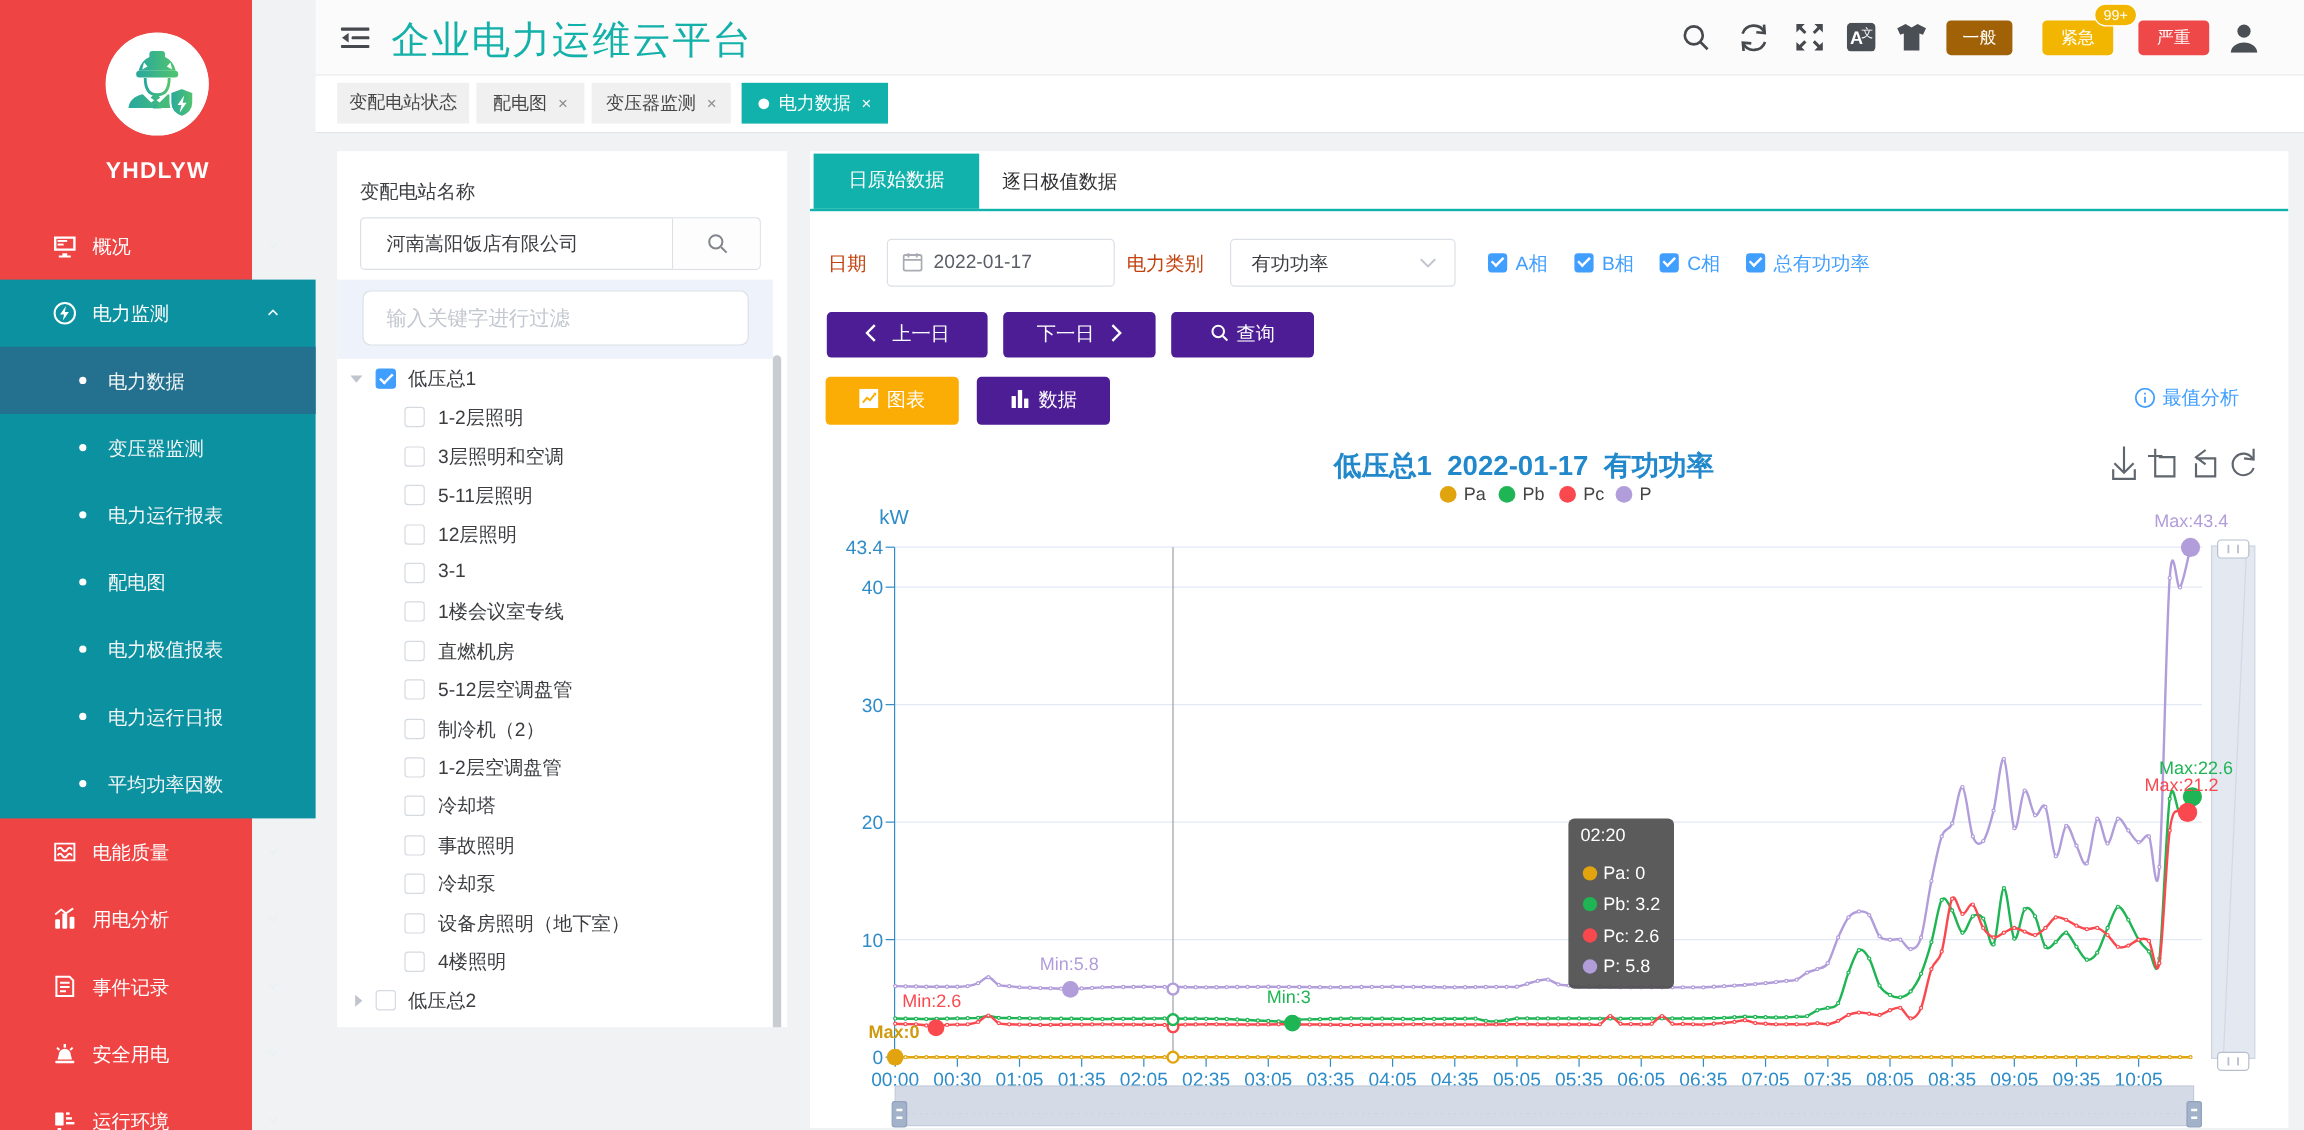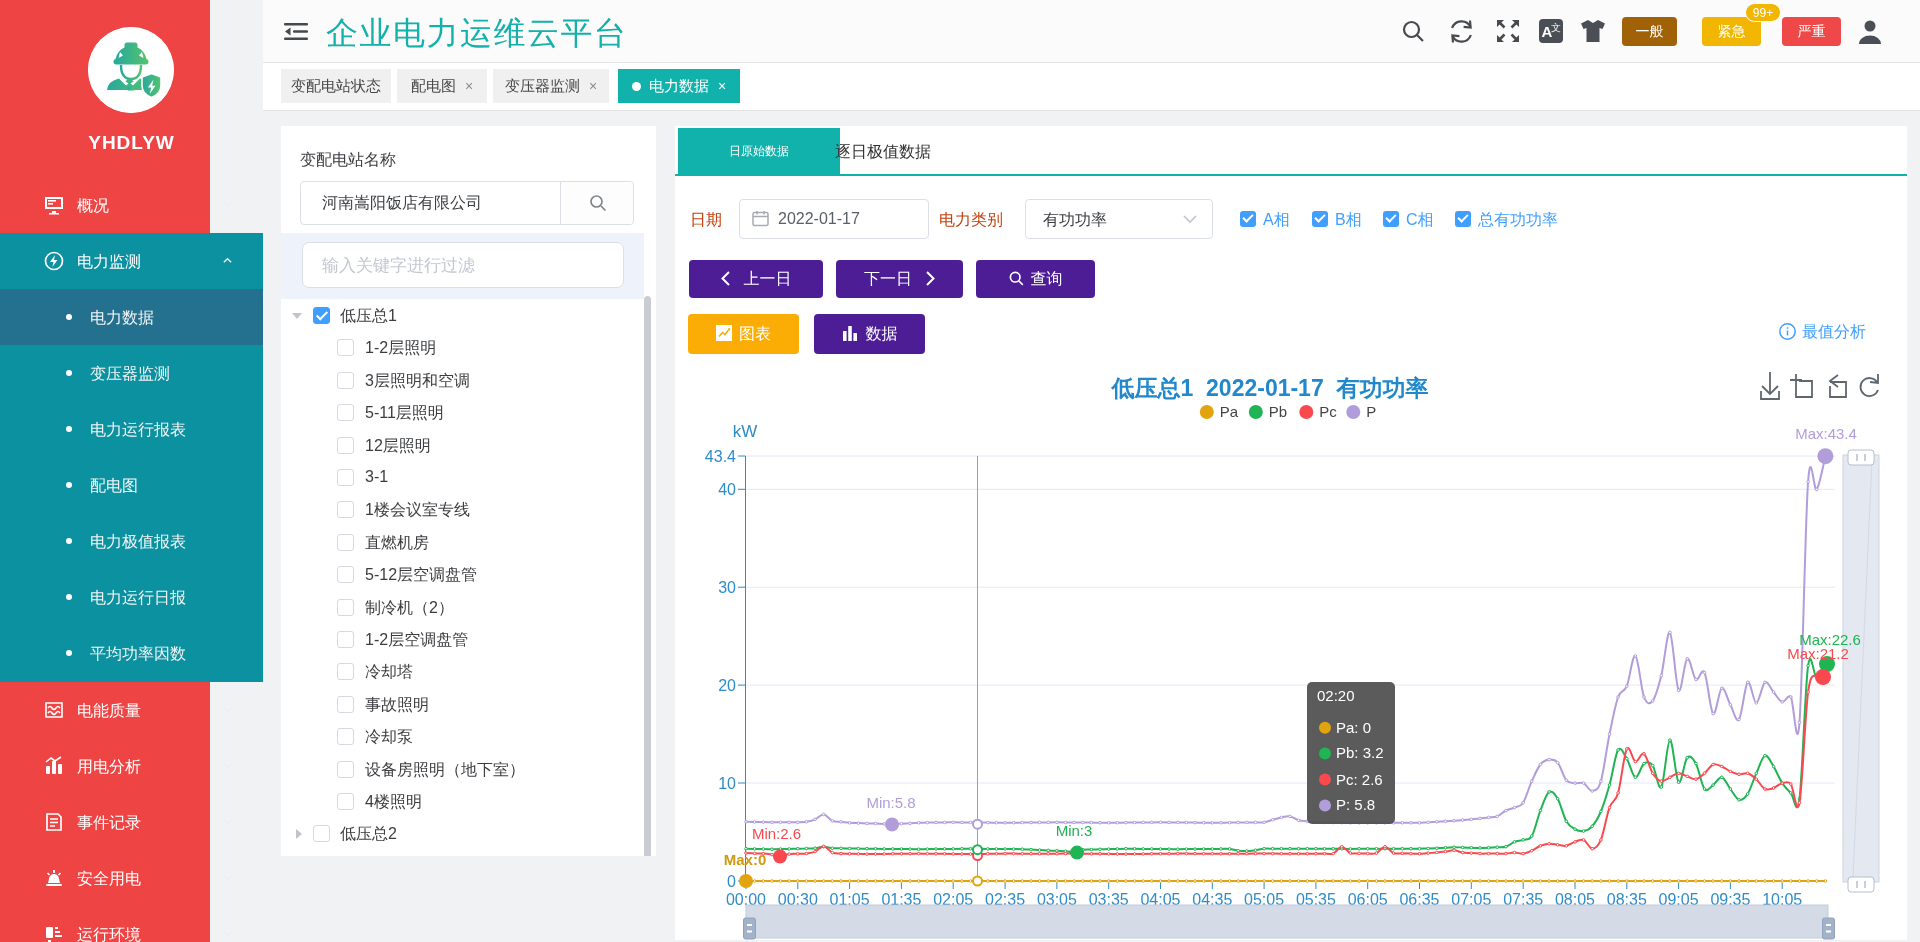--- a/index.html
+++ b/index.html
@@ -274,21 +274,21 @@
     <div class="cb" style="left:32px;top:699px"></div>
     <div class="abs" style="left:59px;top:698px;font-size:16px;color:#3b3d40">低压总2</div>
     <div class="cb" style="left:32px;top:732px"></div>
     <div class="abs" style="left:59px;top:731px;font-size:16px;color:#3b3d40">高压总进线</div>
     <div class="cb" style="left:32px;top:764px"></div>
     <div class="abs" style="left:59px;top:763px;font-size:16px;color:#3b3d40">1#变高压总</div>
     <div class="cb" style="left:32px;top:797px"></div>
     <div class="abs" style="left:59px;top:796px;font-size:16px;color:#3b3d40">2#变高压总</div>
 </div>
 <div id="rcard">
- <div class="abs" style="left:3px;top:2px;width:162px;height:46px;background:#10b2ab;color:#fff;font-size:12px;text-align:center;line-height:46px">日原始数据</div>
+ <div class="abs" style="left:3px;top:2px;width:138px;height:46px;background:#10b2ab;color:#fff;font-size:16px;text-align:center;line-height:46px">日原始数据</div>
  <div class="abs" style="left:0;top:48px;width:1232px;height:2px;background:#10b2ab"></div>
  <div class="abs" style="left:160px;top:16px;font-size:16px;color:#303133">逐日极值数据</div>
  <div class="flbl" style="left:15px;top:84px">日期</div>
  <div class="inp" style="left:64px;top:73px;width:190px;height:40px"></div>
  <svg class="abs" style="left:77px;top:84px" width="17" height="17" viewBox="0 0 17 17" fill="none" stroke="#a8abb2" stroke-width="1.5">
       <rect x="1" y="2.5" width="15" height="13" rx="1.5"></rect>
       <path d="M1 6.5 h15 M5 1 v3.5 M12 1 v3.5"></path>
     </svg>
  <div class="abs" style="left:103px;top:84px;font-size:16px;color:#5a5e66">2022-01-17</div>
  <div class="flbl" style="left:264px;top:84px">电力类别</div>

